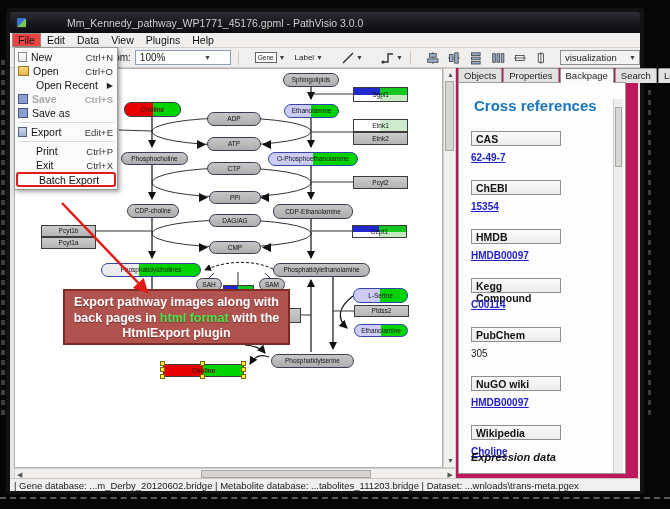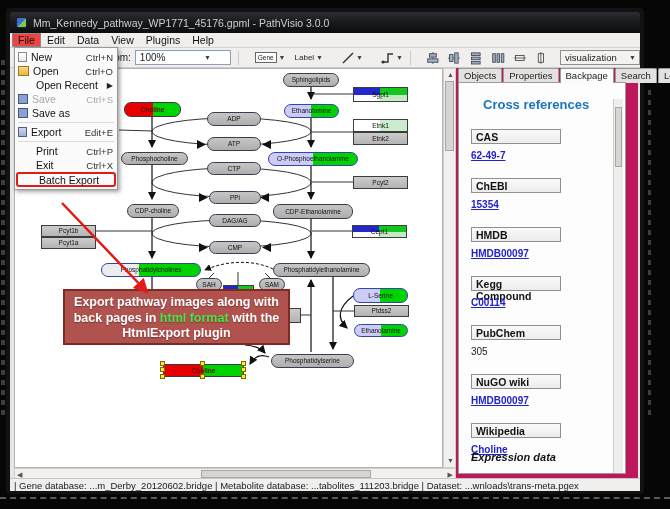--- a/index.html
+++ b/index.html
@@ -9,21 +9,21 @@
   
   .dash-bottom{position:absolute;left:0;top:497px;width:670px;border-top:2px dashed #5a5a5a;}
   .tick-left{position:absolute;left:1px;top:60px;width:4px;height:360px;
     background:repeating-linear-gradient(to bottom,#3d3d3d 0 5px,transparent 5px 10px);}
   .tick-right{position:absolute;left:648px;top:90px;width:3px;height:330px;
     background:repeating-linear-gradient(to bottom,#3d3d3d 0 5px,transparent 5px 10px);}
   
   .window{position:absolute;left:6px;top:8px;width:638px;height:486px;background:#121212;border-radius:4px;}
   .titlebar{position:absolute;left:10px;top:12px;width:630px;height:21px;
     background:linear-gradient(#2c2e33,#17181b 55%,#0c0d0f);border-radius:3px 3px 0 0;
-    color:#cfcfcf;font-size:10.5px;display:flex;align-items:center;padding-left:6px;}
+    color:#cfcfcf;font-size:10.5px;display:flex;align-items:center;padding-left:6px;gap:34px;}
   .app-icon{width:11px;height:11px;margin-right:6px;border-radius:2px;
     background:linear-gradient(135deg,#3a6fd8 0 50%,#79c94c 50% 100%);border:1px solid #222;}
   .menubar{position:absolute;left:10px;top:33px;width:630px;height:15px;background:#f0efee;
     border-bottom:1px solid #d5d2cf;font-size:10.5px;display:flex;align-items:center;padding-left:2px;}
   .mb-item{padding:1px 6px;color:#111;}
   .mb-item.focused{border:1px solid #8a8a8a;background:#ef4444;padding:0 5px;}
   .toolbar{position:absolute;left:10px;top:48px;width:630px;height:20px;background:#f0efee;
     border-bottom:1px solid #cfcccb;font-size:10px;display:flex;align-items:center;color:#222;}
   .tb-spacer{width:108px;}
   .zoom-combo{width:108px;height:15px;background:#fff;border:1px solid #8aa0b8;display:flex;
@@ -46,39 +46,39 @@
   .hthumb{position:absolute;left:186px;top:1px;width:170px;height:8px;background:#d7d5d3;border:1px solid #a8a6a3;}
   .scroll-arrow{position:absolute;font-size:7px;color:#555;line-height:10px;}
   
   .sidebar{position:absolute;left:456px;top:68px;width:182px;height:410px;background:#be185d;font-size:10px;}
   .sb-tabs{position:absolute;left:2px;top:0;height:15px;display:flex;}
   .sb-tab{padding:1px 5px;border:1px solid #9a9a9a;border-bottom:none;background:#e4e2e0;
     font-size:9.5px;color:#222;margin-right:1px;border-radius:2px 2px 0 0;}
   .sb-tab.active{background:#fbfbfb;position:relative;z-index:2;}
   .sb-panel{position:absolute;left:2px;top:14px;width:168px;height:392px;background:#fdfdfd;
     border:1px solid #9a9a9a;padding:8px 0 0 12px;overflow:hidden;}
-  .xref-heading{color:#1b75bc;font-weight:bold;font-size:13px;margin:6px 12px 2px;}
+  .xref-heading{color:#1b75bc;font-weight:bold;font-size:15px;margin:6px 3px 2px;}
   .xref-box{width:90px;height:15px;margin-top:17px;background:linear-gradient(#fafafa,#ececec);
     border:1px solid #8f8f8f;font-weight:bold;font-size:10.5px;color:#111;padding:1px 0 9px 4px;}
   .xref-link{margin-top:6px;color:#2222cc;font-weight:bold;font-size:10px;text-decoration:underline;width:80px;}
   .xref-plain{margin-top:6px;color:#222;font-size:10px;}
   .expr-data{position:absolute;left:12px;bottom:10px;font-weight:bold;font-size:11px;color:#111;font-style:italic;}
   .sb-scroll{position:absolute;right:2px;top:16px;width:10px;height:390px;background:#efeeed;border-left:1px solid #cfcecd;}
   .sb-thumb{position:absolute;left:1px;top:8px;width:7px;height:60px;background:#d8d6d4;border:1px solid #a8a6a3;}
   
   .statusbar{position:absolute;left:10px;top:478px;width:630px;height:13px;background:#f0efee;
     border-top:1px solid #c9c6c4;font-size:9.5px;color:#1a1a1a;padding:1px 0 0 4px;white-space:nowrap;overflow:hidden;}
   
   .file-menu{position:absolute;left:14px;top:47px;width:104px;background:#fbfbfb;
     border:1px solid #979797;box-shadow:2px 2px 4px rgba(0,0,0,.35);z-index:60;padding:2px 0;font-size:10.5px;}
   .fm-item{display:flex;align-items:center;height:14px;padding:0 4px 0 3px;color:#111;position:relative;}
   .fm-item .mi{width:14px;height:10px;margin-right:4px;flex:none;}
   .fm-label{flex:1;white-space:nowrap;}
   .fm-short{color:#333;font-size:9.5px;margin-left:6px;}
-  .fm-item.disabled .fm-label,.fm-item.disabled .fm-short{color:#a8a8a8;}
+  .fm-item.disabled .fm-label,.fm-item.disabled .fm-short{color:#a8a8a8;font-weight:bold;}
   .fm-sep{height:1px;background:#d9d9d9;margin:2px 3px;}
   .fm-item.hl{border:2px solid #e31b17;border-radius:3px;height:15px;margin:0 1px;}
   .fm-sub{font-size:8px;color:#222;}
   .mi-new{background:linear-gradient(#fff,#e8e8e8);border:1px solid #888;width:9px !important;}
   .mi-open{background:linear-gradient(#ffd977,#e8b34b);border:1px solid #96782a;width:11px !important;}
   .mi-saveas{background:#8aa0d0;border:1px solid #44557f;width:10px !important;}
   .mi-import{background:linear-gradient(#cfe3cf,#9fc89f);border:1px solid #4d7a4d;width:9px !important;}
   .mi-export{background:linear-gradient(#cfd7e8,#9fb2d5);border:1px solid #4d5f8a;width:9px !important;}
   
   .callout{position:absolute;left:63px;top:289px;width:227px;height:56px;background:#b0524e;

